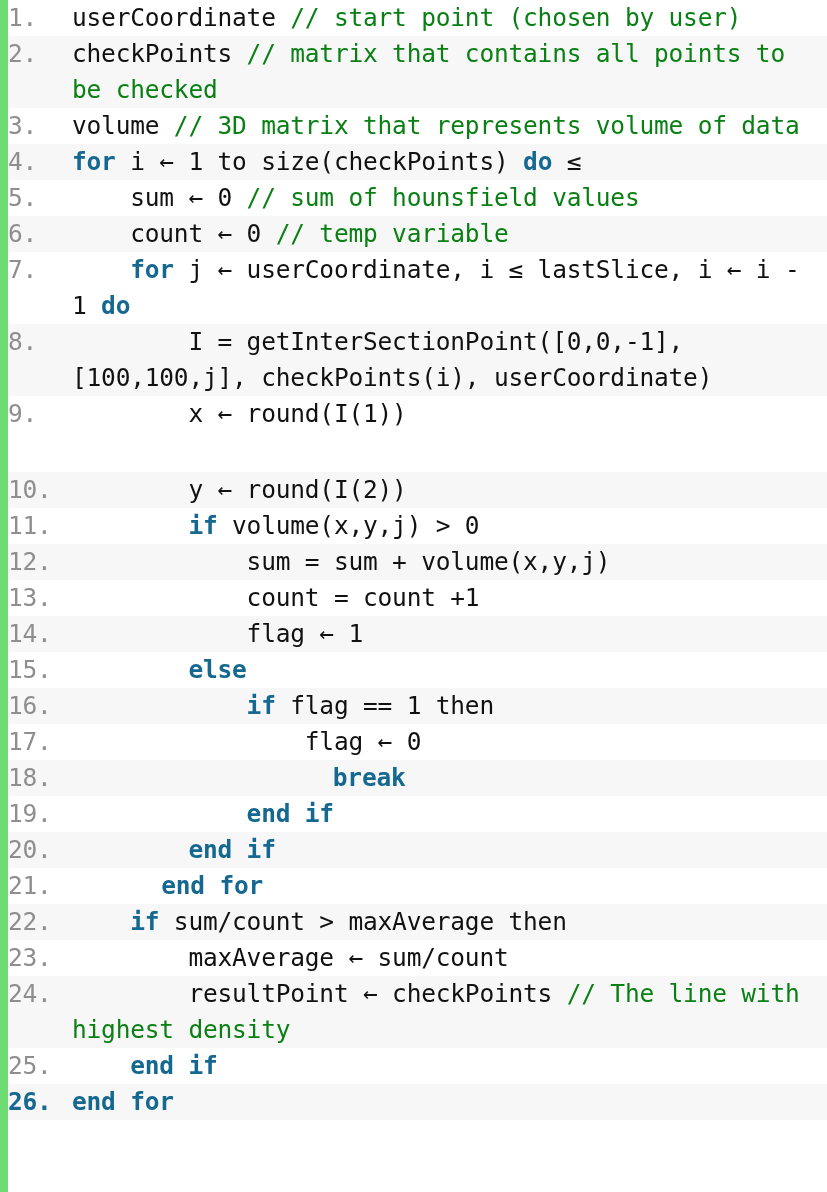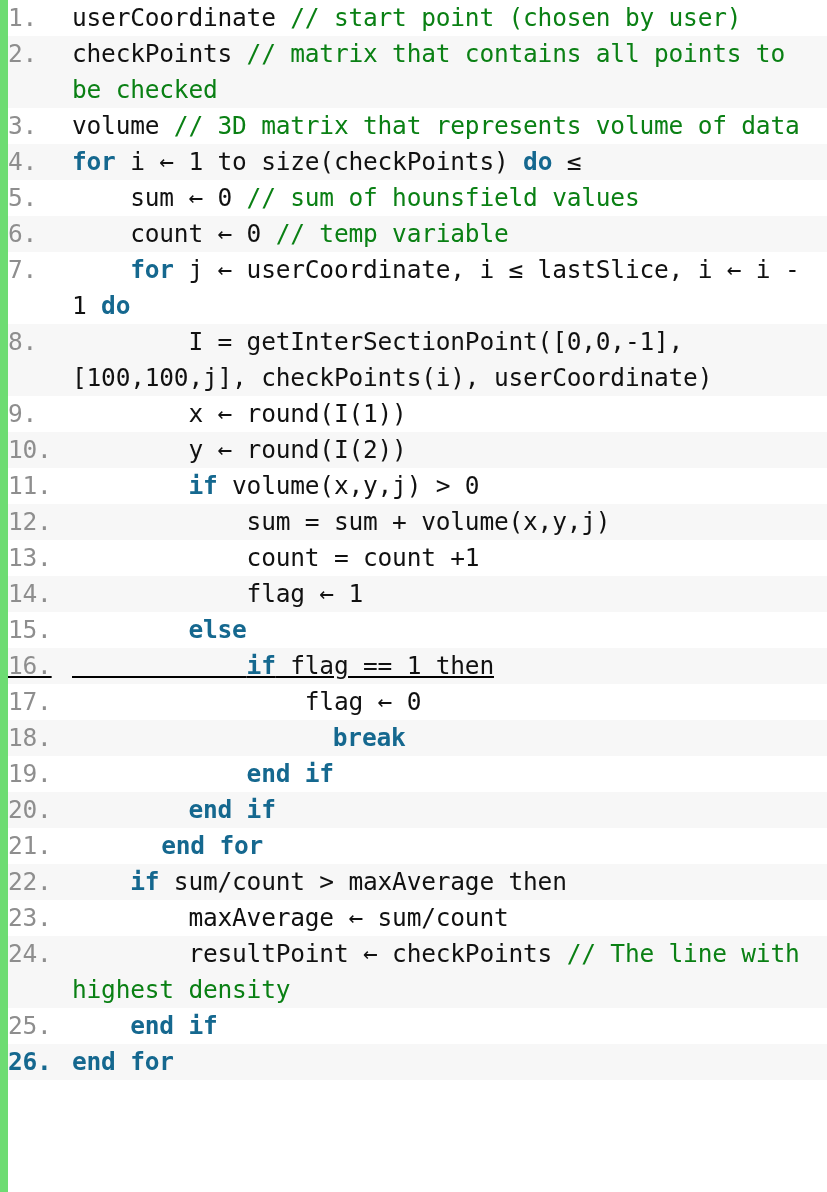--- a/index.html
+++ b/index.html
@@ -103,21 +103,21 @@
       <span class="code"><span class="pl">    </span><span class="kw">for</span><span class="pl"> j ← userCoordinate, i ≤ lastSlice, i ← i - 1 </span><span class="kw">do</span></span>
     </div>
     <div class="code-line alt" style="background: rgb(247, 247, 247);">
       <span class="ln">8.</span>
       <span class="code"><span class="pl">        I = getInterSectionPoint([0,0,-1],[100,100,j], checkPoints(i), userCoordinate)</span></span>
     </div>
     <div class="code-line" style="background: rgb(255, 255, 255);">
       <span class="ln">9.</span>
       <span class="code"><span class="pl">        x ← round(I(1))</span></span>
     </div>
-    <div class="code-line alt" style="background: rgb(247, 247, 247);">
+    <div class="code-line alt" style="background: rgb(247, 247, 247); margin-top: 40px;">
       <span class="ln">10.</span>
       <span class="code"><span class="pl">        y ← round(I(2))</span></span>
     </div>
     <div class="code-line" style="background: rgb(255, 255, 255);">
       <span class="ln">11.</span>
       <span class="code"><span class="pl">        </span><span class="kw">if</span><span class="pl"> volume(x,y,j) &gt; 0</span></span>
     </div>
     <div class="code-line alt" style="background: rgb(247, 247, 247);">
       <span class="ln">12.</span>
       <span class="code"><span class="pl">            sum = sum + volume(x,y,j)</span></span>
@@ -127,21 +127,21 @@
       <span class="code"><span class="pl">            count = count +1</span></span>
     </div>
     <div class="code-line alt" style="background: rgb(247, 247, 247);">
       <span class="ln">14.</span>
       <span class="code"><span class="pl">            flag ← 1</span></span>
     </div>
     <div class="code-line" style="background: rgb(255, 255, 255);">
       <span class="ln">15.</span>
       <span class="code"><span class="pl">        </span><span class="kw">else</span></span>
     </div>
-    <div class="code-line alt" style="background: rgb(247, 247, 247); text-decoration: underline;">
+    <div class="code-line alt" style="background: rgb(247, 247, 247);">
       <span class="ln">16.</span>
       <span class="code"><span class="pl">            </span><span class="kw">if</span><span class="pl"> flag == 1 then</span></span>
     </div>
     <div class="code-line" style="background: rgb(255, 255, 255);">
       <span class="ln">17.</span>
       <span class="code"><span class="pl">                flag ← 0</span></span>
     </div>
     <div class="code-line alt" style="background: rgb(247, 247, 247); gap: 28px;">
       <span class="ln">18.</span>
       <span class="code"><span class="pl">                </span><span class="kw">break</span></span>

